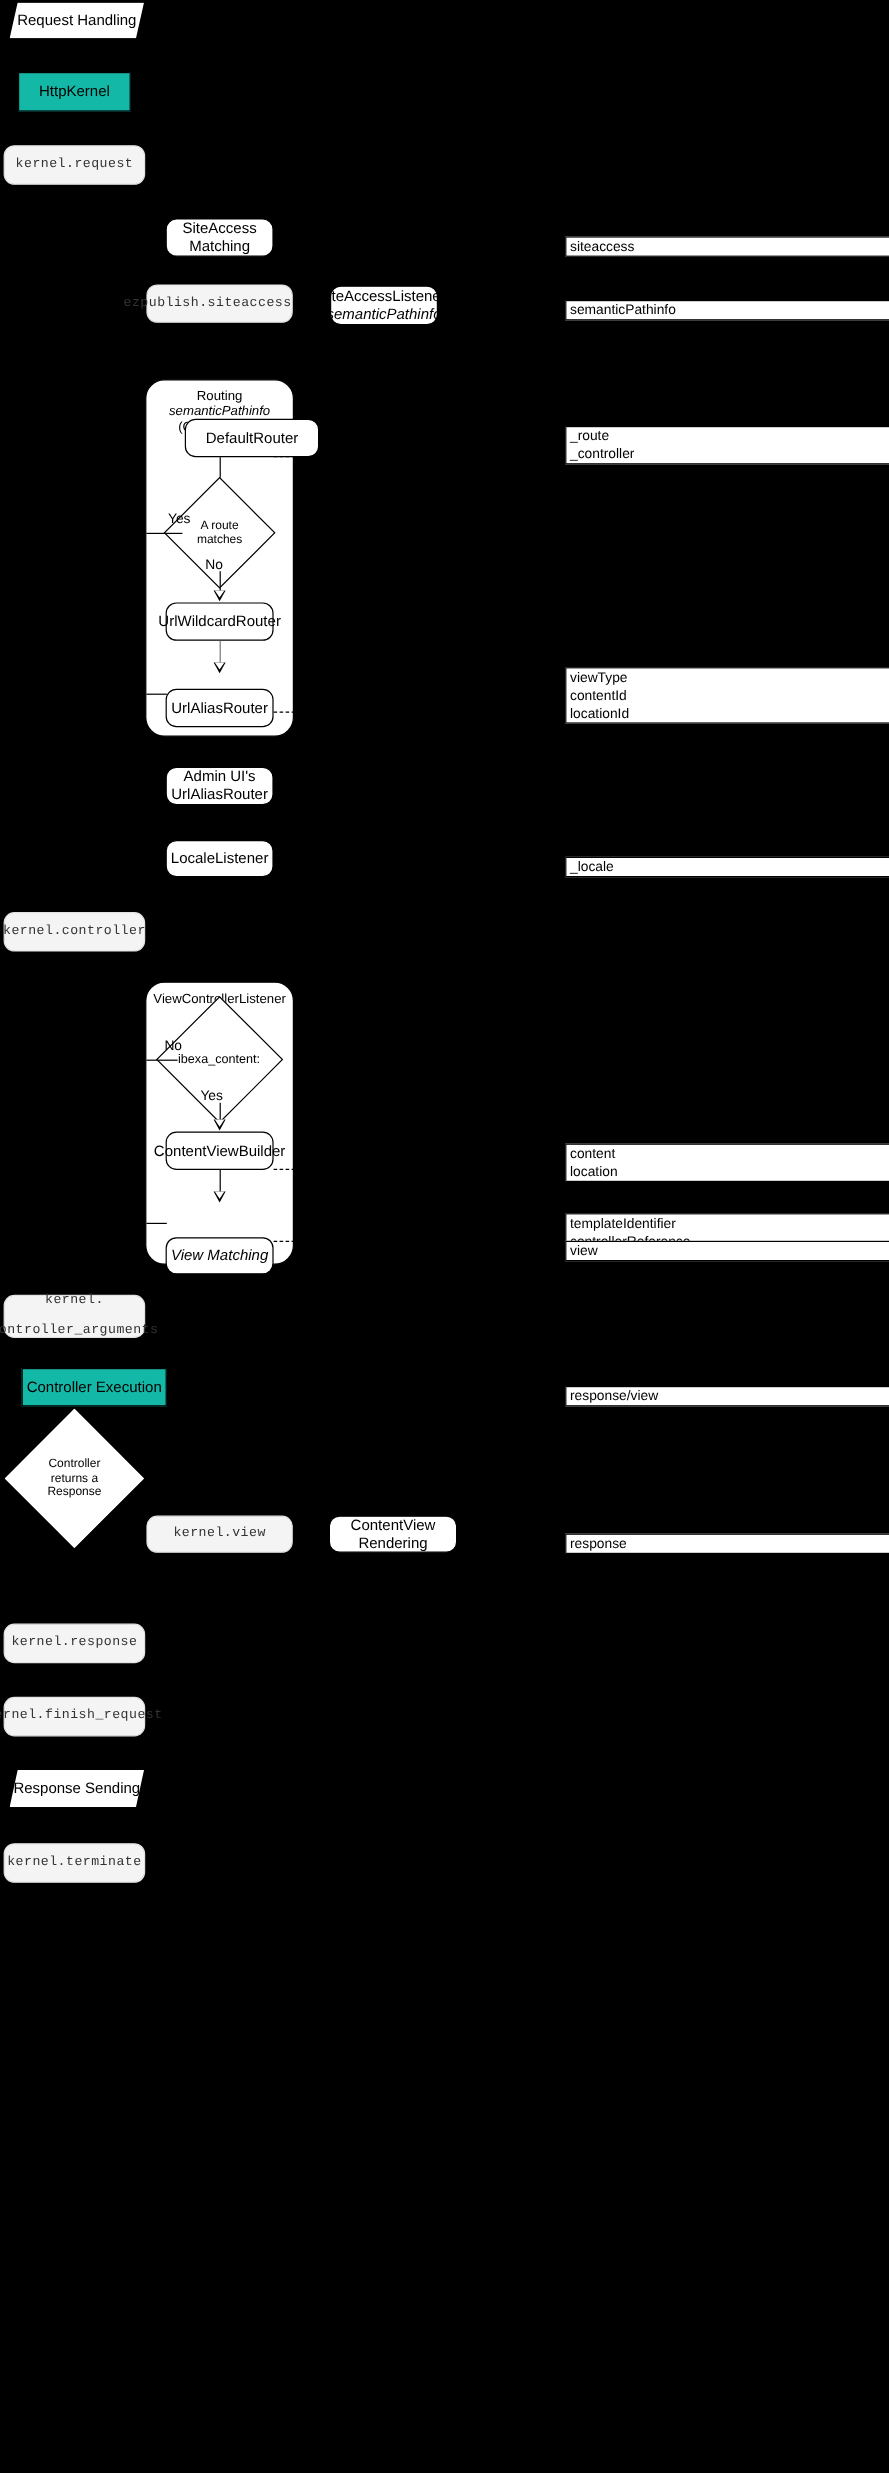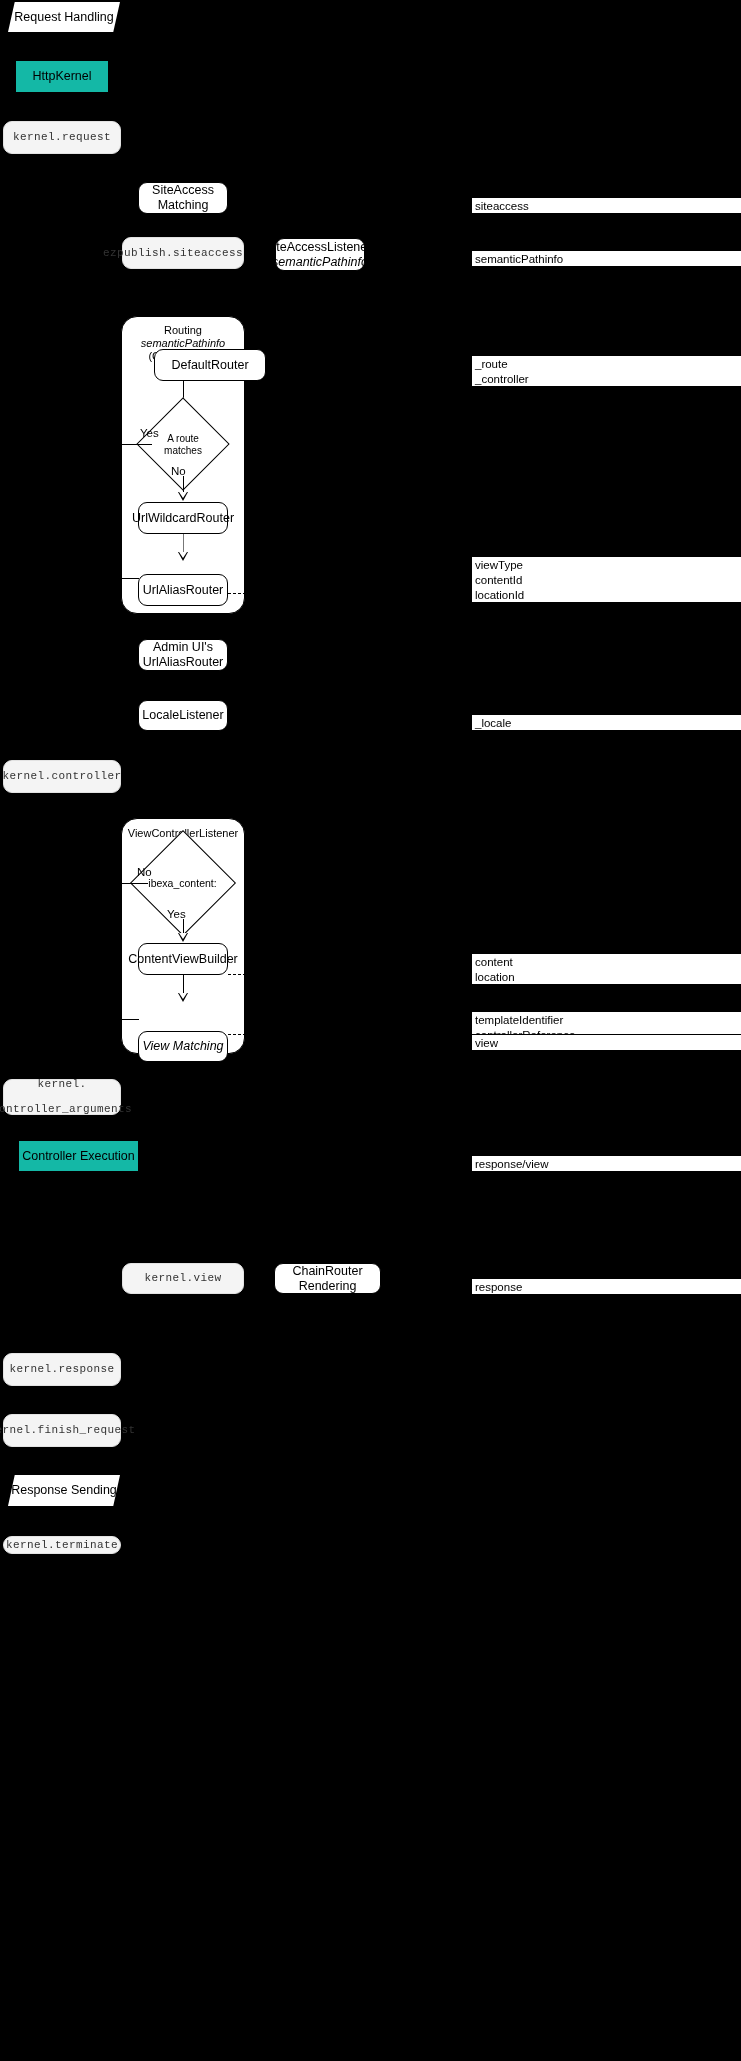--- a/index.html
+++ b/index.html
@@ -193,42 +193,50 @@
 
   <div class="node event" style="left:3px;top:1079px;width:118px;height:36px;flex-direction:column;gap:12px;">
     <span>kernel.</span>
     <span>controller_arguments</span>
   </div>
 
   <div class="node rect" style="left:18px;top:1140px;width:121px;height:32px;">
     <span>Controller Execution</span>
   </div>
 
+  <div class="diamond filled" style="left:22px;top:1192px;width:80px;height:80px;">
+    <div class="dshape"></div>
+    <div class="dtext">
+      <span>Controller</span><br>
+      <span>returns a</span><br>
+      <span>Response</span>
+    </div>
+  </div>
 
   <div class="node event" style="left:122px;top:1263px;width:122px;height:31px;">
     <span>kernel.view</span>
   </div>
 
   <div class="node round" style="left:274px;top:1263px;width:107px;height:31px;">
-    <span>ChainRouter Rendering</span>
+    <span>ContentView Rendering</span>
   </div>
 
   <div class="node event" style="left:3px;top:1353px;width:118px;height:33px;">
     <span>kernel.response</span>
   </div>
 
   <div class="node event" style="left:3px;top:1414px;width:118px;height:33px;">
     <span>kernel.finish_request</span>
   </div>
 
   <div class="node para" style="left:8px;top:1475px;width:112px;height:31px;">
     <span>Response Sending</span>
   </div>
 
-  <div class="node event" style="left:3px;top:1536px;width:118px;height:18px;">
+  <div class="node event" style="left:3px;top:1536px;width:118px;height:33px;">
     <span>kernel.terminate</span>
   </div>
 
   <div class="attr" style="left:471px;top:197px;width:290px;height:17px;">siteaccess</div>
   <div class="attr" style="left:471px;top:250px;width:290px;height:17px;">semanticPathinfo</div>
   <div class="attr" style="left:471px;top:355px;width:290px;height:32px;">_route
 _controller</div>
   <div class="attr" style="left:471px;top:556px;width:290px;height:47px;">viewType
 contentId
 locationId</div>

